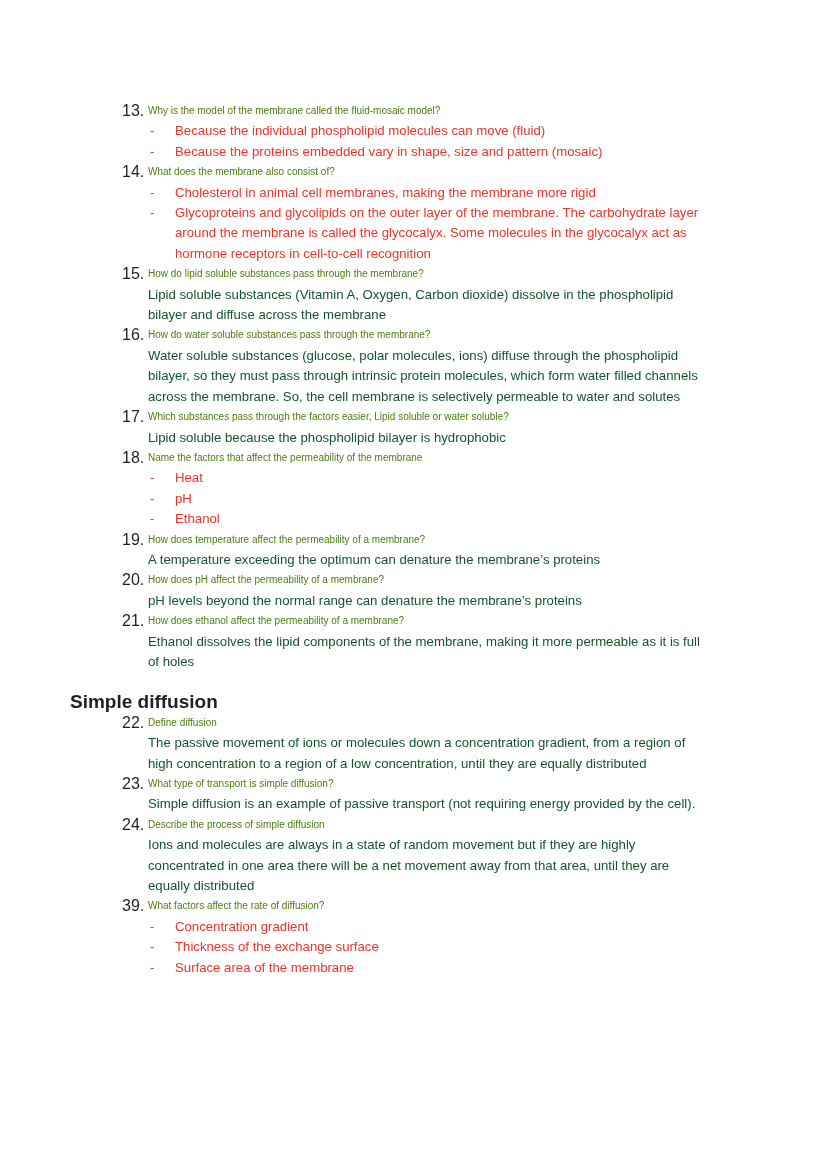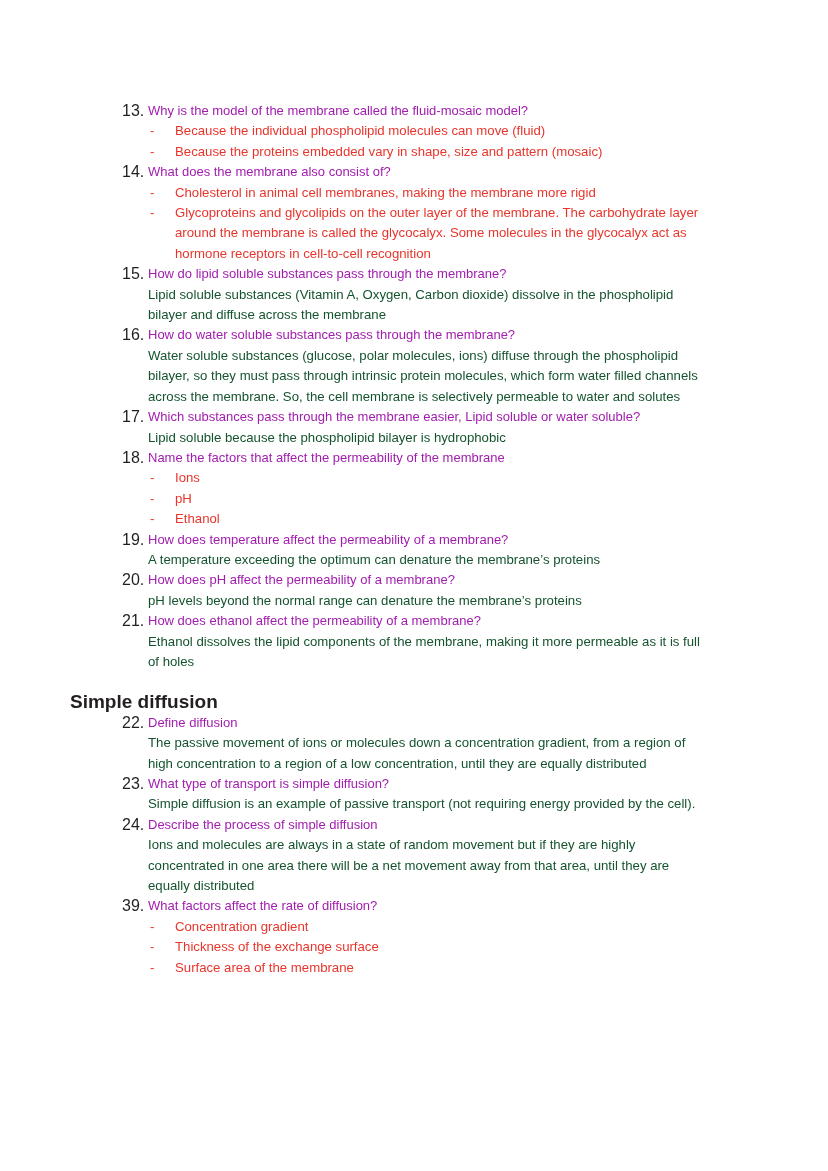--- a/index.html
+++ b/index.html
@@ -54,23 +54,23 @@
     left: 52px;            
     top: 0;
     width: 22px;
     text-align: right;
     font-size: 16px;
     line-height: 20.4px;
     color: #231f20;
   }
 
   .qtext {
-    font-size: 13px;
+    font-size: 10px;
     line-height: 20.4px;
-    color: #a21caf;
+    color: #4d7c0f;
     margin: 0;
     padding: 0;
   }
 
   
   .answer {
     font-size: 13.2px;
     line-height: 20.4px;
     color: #14532d;
     margin: 0;
@@ -128,28 +128,28 @@
         <div class="qtext">How do lipid soluble substances pass through the membrane?</div>
         <div class="answer">Lipid soluble substances (Vitamin A, Oxygen, Carbon dioxide) dissolve in the phospholipid bilayer and diffuse across the membrane</div>
       </div>
       <div class="qitem">
         <span class="qnum">16.</span>
         <div class="qtext">How do water soluble substances pass through the membrane?</div>
         <div class="answer">Water soluble substances (glucose, polar molecules, ions) diffuse through the phospholipid bilayer, so they must pass through intrinsic protein molecules, which form water filled channels across the membrane. So, the cell membrane is selectively permeable to water and solutes</div>
       </div>
       <div class="qitem">
         <span class="qnum">17.</span>
-        <div class="qtext">Which substances pass through the membrane easier, Lipid soluble or water soluble?</div>
+        <div class="qtext">Which substances pass through the factors easier, Lipid soluble or water soluble?</div>
         <div class="answer">Lipid soluble because the phospholipid bilayer is hydrophobic</div>
       </div>
       <div class="qitem">
         <span class="qnum">18.</span>
         <div class="qtext">Name the factors that affect the permeability of the membrane</div>
         <div class="bullets">
-          <div class="bullet"><span class="dash">-</span><span>Ions</span></div>
+          <div class="bullet"><span class="dash">-</span><span>Heat</span></div>
           <div class="bullet"><span class="dash">-</span><span>pH</span></div>
           <div class="bullet"><span class="dash">-</span><span>Ethanol</span></div>
         </div>
       </div>
       <div class="qitem">
         <span class="qnum">19.</span>
         <div class="qtext">How does temperature affect the permeability of a membrane?</div>
         <div class="answer">A temperature exceeding the optimum can denature the membrane’s proteins</div>
       </div>
       <div class="qitem">

